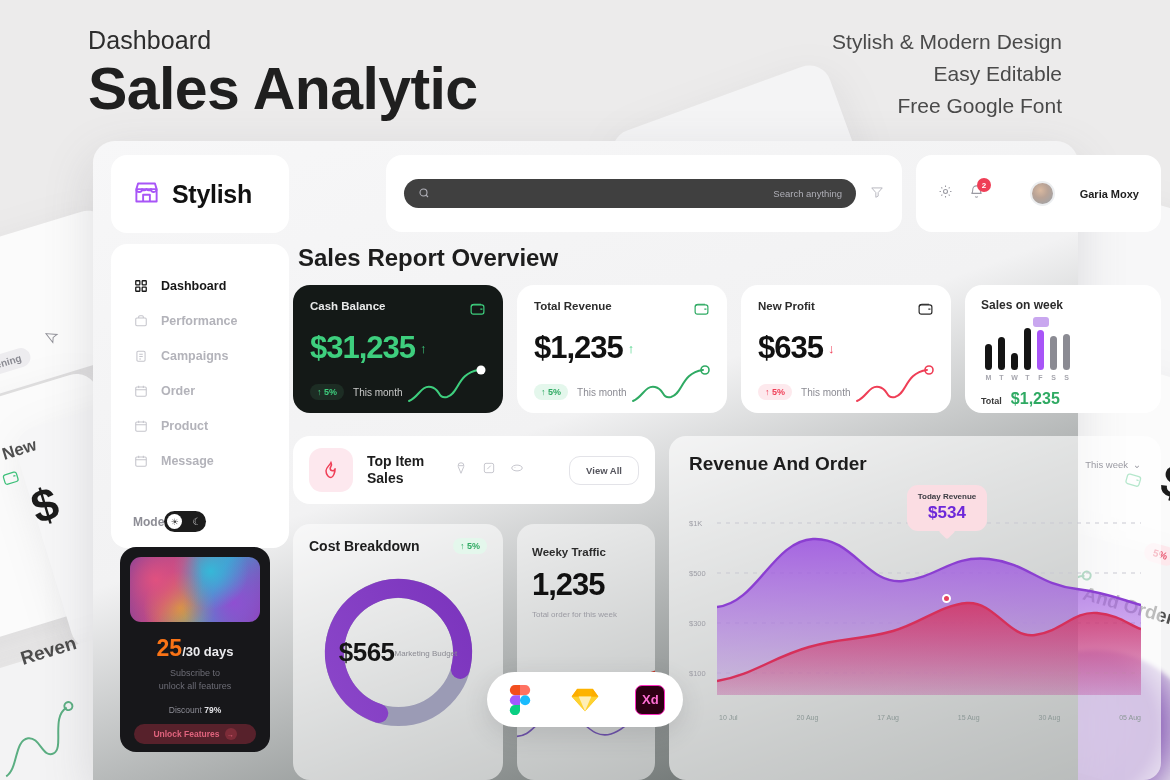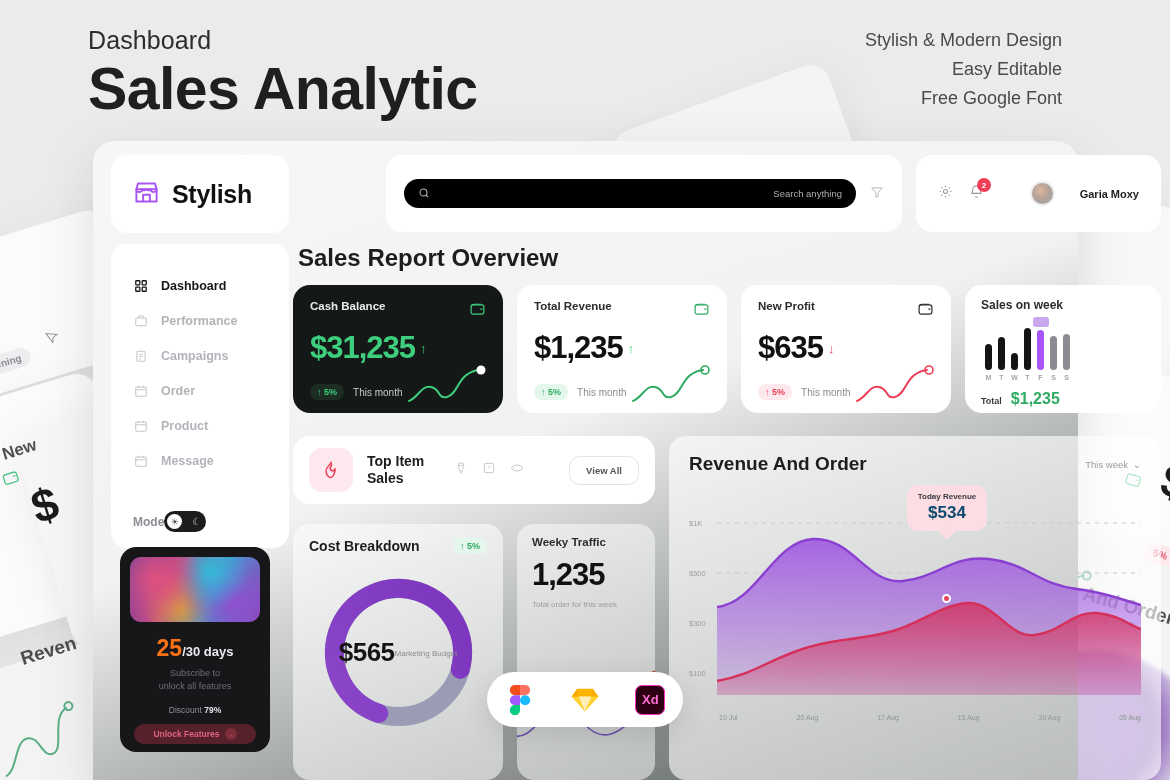--- a/index.html
+++ b/index.html
@@ -44,21 +44,21 @@
   .gw1 { left:2px; top:468px; transform:rotate(-17deg);}
   .gw2 { right:28px; top:470px; transform:rotate(16deg);}
   .blob-purple { position:absolute; right:-30px; bottom:-60px; width:210px; height:190px;
      background: radial-gradient(ellipse at 40% 40%, #7b3fb8 0%, #6b33a5 45%, rgba(107,51,165,0) 72%);
      opacity:.75; filter: blur(2px); border-radius:50%; }
   .bg-cursor { position:absolute; left:46px; top:330px; color:#8e8e96; transform:rotate(-17deg); }
 
   
   .kicker { position: absolute; left: 88px; top: 26px; font-size: 25px; color: #2d2d2d; letter-spacing:.1px;}
   .headline { position: absolute; left: 88px; top: 55px; font-size: 59px; font-weight: 800; color: #1f1f1f; letter-spacing: -.6px; }
-  .feat { position: absolute; right: 108px; text-align: left; font-size: 18px; color: #4a4a4a; line-height: 1.0; }
+  .feat { position: absolute; right: 108px; text-align: left; font-size: 21px; color: #4a4a4a; line-height: 1.0; }
   .feat span { display:block; margin-bottom: 11px; white-space:nowrap; text-align:right;}
   .feat { top: 31px; right: 108px; width: 260px; }
 
   
   .app {
     position: absolute; left: 93px; top: 141px; width: 985px; height: 639px;
     background: linear-gradient(160deg,#f7f7f8 0%, #f2f2f3 45%, #4a5250 100%);
     border-radius: 22px 22px 0 0;
     box-shadow: 0 18px 50px rgba(90,90,100,.18);
     overflow: hidden;
@@ -111,21 +111,21 @@
     margin:9px auto 0; width:122px; height:20px; border-radius:10px;
     background:#57212b; color:#e0637d; font-size:8.5px; font-weight:700;
     display:flex; align-items:center; justify-content:center; gap:5px; cursor:pointer;
   }
   .promo-btn .arw { width:12px;height:12px;border-radius:50%;background:#7d2c38;display:flex;align-items:center;justify-content:center;font-size:7px;}
   .searchbar-card {
     position:absolute; left:293px; top:14px; width:516px; height:77px; background:#fff; border-radius:16px;
     display:flex; align-items:center; padding:0 18px;
   }
   .search-field {
-    flex:1; height:29px; background:#000000; border-radius:15px; display:flex; align-items:center;
+    flex:1; height:29px; background:#404040; border-radius:15px; display:flex; align-items:center;
     padding:0 14px; gap:8px;
   }
   .search-ph { margin-left:auto; font-size:9.5px; color:#aeaeb6; }
   .filter-ic { margin-left:14px; color:#b8b8c0;}
 
   .user-card {
     position:absolute; left:823px; top:14px; width:245px; height:77px; background:#fff; border-radius:16px;
     display:flex; align-items:center; padding:0 22px; gap:16px;
   }
   .bell-wrap { position:relative; }
@@ -189,37 +189,37 @@
   
   .cost { position:absolute; left:200px; top:383px; width:210px; height:256px; background:rgba(255,255,255,.55); border-radius:17px; padding:14px 16px; overflow:hidden;}
   .cost-head { display:flex; align-items:center; justify-content:space-between;}
   .cost-title { font-size:14px; font-weight:600; color:#1d1d1d;}
   .donut-wrap { position:relative; width:165px; height:165px; margin:16px auto 0;}
   .donut-center { position:absolute; inset:0; display:flex; flex-direction:row; align-items:center; justify-content:center;}
   .donut-val { font-size:26px; font-weight:700; color:#151515; letter-spacing:-.5px;}
   .donut-lab { font-size:8px; color:#8a8a92; margin-top:2px;}
 
   
-  .traffic { position:absolute; left:424px; top:383px; width:138px; height:256px; background:rgba(255,255,255,.5); border-radius:17px; padding:12px 15px; overflow:hidden;}
+  .traffic { position:absolute; left:424px; top:383px; width:138px; height:256px; background:rgba(255,255,255,.5); border-radius:17px; padding:22px 15px; overflow:hidden;}
   .tr-title { font-size:11.5px; font-weight:600; color:#2c2c2c; }
   .tr-val { font-size:31px; font-weight:800; color:#111; letter-spacing:-1px; margin-top:9px;}
   .tr-sub { font-size:8px; color:#9a9aa2; margin-top:7px;}
 
   
   .revcard { position:absolute; left:576px; top:295px; width:492px; height:344px; background:rgba(255,255,255,.62); border-radius:17px; padding:17px 20px 0 20px; overflow:hidden;}
   .rev-head { display:flex; align-items:center; justify-content:space-between;}
   .rev-title { font-size:19px; font-weight:600; color:#1d1d1d; }
   .rev-sel { font-size:9.5px; color:#9a9aa2; display:flex; align-items:center; gap:5px; cursor:pointer;}
   .rev-plot { position:relative; margin-top:14px; height:248px; }
   .ylab { position:absolute; left:0; font-size:7.5px; color:#9d9da5; }
   .xrow { position:absolute; left:30px; right:0; bottom:16px; display:flex; justify-content:space-between; }
   .xlab { font-size:7px; color:#8c9896; }
   .tooltip { position:absolute; left:218px; top:-4px; width:80px; border-radius:11px; background:#fbdde3; text-align:center; padding:7px 0 8px; }
   .tt-lab { font-size:8px; font-weight:700; color:#3b3b42;}
-  .tt-val { font-size:17px; font-weight:700; color:#0c4a6e; margin-top:2px;}
+  .tt-val { font-size:17px; font-weight:700; color:#6d28d9; margin-top:2px;}
   .tt-tail { position:absolute; left:50%; margin-left:-6px; bottom:-6px; width:12px;height:12px;background:#fbdde3; transform:rotate(45deg); border-radius:2px;}
   .dot { position:absolute; width:9px;height:9px;border-radius:50%;background:#e8415c;border:2px solid #fff; }
 
   
   .tools {
     position:absolute; left:487px; top:672px; width:196px; height:55px; background:#fff;
     border-radius:28px; display:flex; align-items:center; justify-content:space-around;
     box-shadow:0 8px 24px rgba(60,60,70,.16);
   }
   .tool { width:32px;height:32px;display:flex;align-items:center;justify-content:center;cursor:pointer;}

